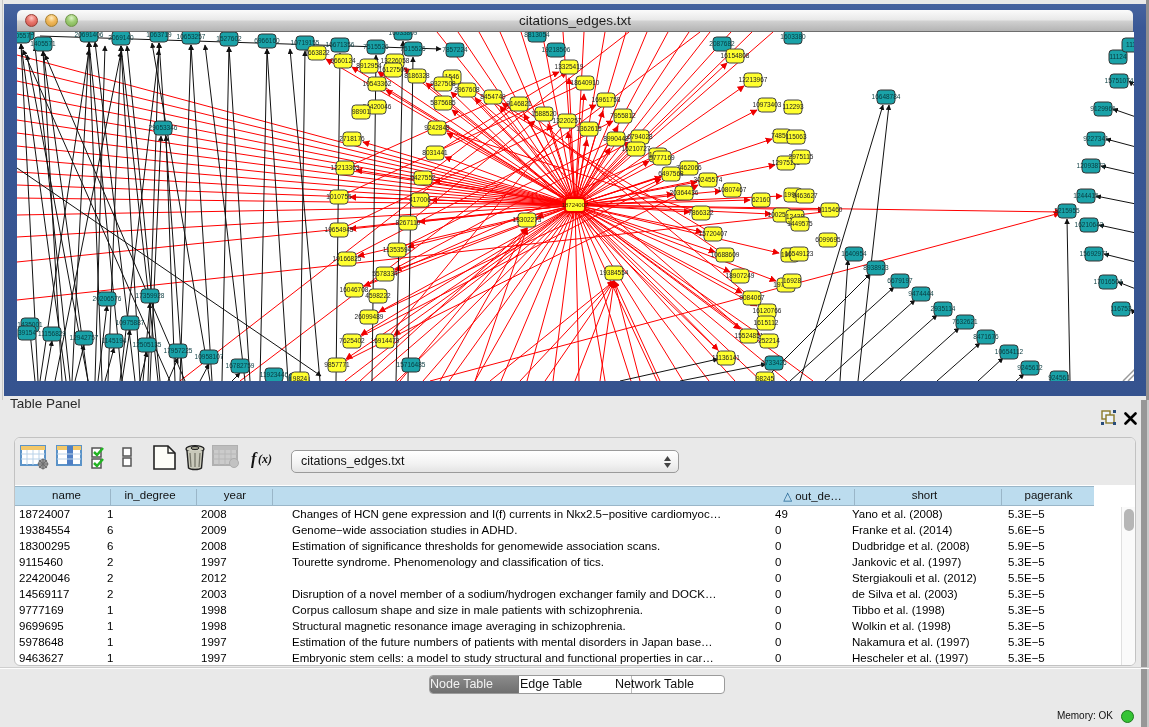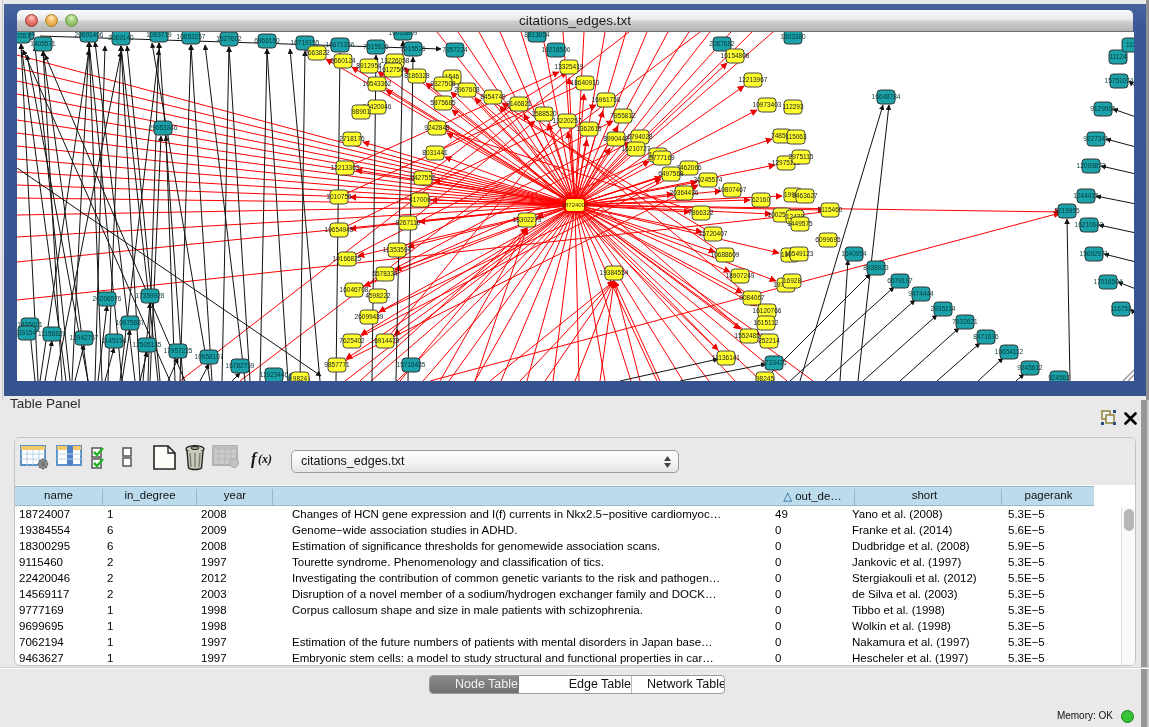--- a/index.html
+++ b/index.html
@@ -40,21 +40,21 @@
 .c{position:absolute;top:1px;overflow:hidden}
 .c1{left:4px;width:84px}.c2{left:92px;width:90px}.c3{left:186px;width:72px}
 .c4{left:277px;width:492px}.c5{left:760px;width:73px}.c6{left:837px;width:151px}
 .c7{left:993px;width:92px}
 #vsb{position:absolute;left:1106px;top:69px;width:15px;height:160px;background:#fafafa;border-left:1px solid #e0e0e0}
 #vsb .thumb{position:absolute;left:2px;top:2px;width:10px;height:22px;border-radius:5px;background:#b6b6b6}
 
 #divline{position:absolute;left:0;top:667px;width:1149px;height:2px;background:#cfcfcf;border-bottom:1px solid #fdfdfd}
 #tabs{position:absolute;left:429px;top:675px;width:296px;height:19px;border:1px solid #9b9b9b;
  border-radius:4px;background:#fff;font-size:12.5px;overflow:hidden}
-#tabs .seg{position:absolute;top:0;height:100%;text-align:right;line-height:17px;color:#111}
+#tabs .seg{position:absolute;top:0;height:100%;text-align:left;line-height:17px;color:#111}
 #seg1{left:0;width:89px;background:linear-gradient(180deg,#8b8b8b,#6f6f6f);color:#f2f2f2 !important;border-right:1px solid #7a7a7a}
 #seg2{left:90px;width:112px;border-right:1px solid #bbb}
 #seg3{left:185px;width:111px}
 #memory{position:absolute;right:36px;top:710px;font-size:10px;color:#111}
 #memdot{position:absolute;left:1121px;top:710px;width:13px;height:13px;border-radius:50%;
  background:#35c435;border:1px solid #1c7a1c}
 #leftline{position:absolute;left:2px;top:0;width:1px;height:400px;background:#c8c8c8}
 </style></head>
 <body>
 <div id="page">
@@ -678,21 +678,21 @@
  <text x="236" y="26" font-size="16" font-style="italic" font-weight="bold" font-family="Liberation Serif,serif" fill="#111">f</text>
  <text x="243" y="25" font-size="12" font-style="italic" font-weight="bold" font-family="Liberation Serif,serif" fill="#111">(x)</text>
 </g>
         </svg>
     <div id="combo">citations_edges.txt<span class="updn"><svg width="9" height="18" viewBox="0 0 9 18">
     <path d="M4.5 3 L8 8 L1 8 Z" fill="#444"></path>
               <path d="M4.5 15 L1 10 L8 10 Z" fill="#444"></path>
             </svg></span></div>
   </div>
   <div id="thead">
-    <div class="h" style="left:0;width:88px">name</div>
+    <div class="h" style="left:8px;width:88px">name</div>
     <div class="h" style="left:89px;width:93px">in_degree</div>
     <div class="h" style="left:183px;width:75px">year</div>
     <div class="h" style="left:756px;width:84px"><span style="color:#1b5f8f">△</span> out_de…</div>
     <div class="h" style="left:833px;width:154px">short</div>
     <div class="h" style="left:988px;width:91px;border-right:none">pagerank</div>
   </div>
   <div id="tbody">
         <div class="tr">
           <div class="c c1">18724007</div>
           <div class="c c2">1</div>
@@ -726,21 +726,20 @@
           <div class="c c3">1997</div>
           <div class="c c4">Tourette syndrome. Phenomenology and classification of tics.</div>
           <div class="c c5">0</div>
           <div class="c c6">Jankovic et al. (1997)</div>
           <div class="c c7">5.3E−5</div>
         </div>
         <div class="tr">
           <div class="c c1">22420046</div>
           <div class="c c2">2</div>
           <div class="c c3">2012</div>
-          <div class="c c4">Investigating the contribution of common genetic variants to the risk and pathogen…</div>
           <div class="c c5">0</div>
           <div class="c c6">Stergiakouli et al. (2012)</div>
           <div class="c c7">5.5E−5</div>
         </div>
         <div class="tr">
           <div class="c c1">14569117</div>
           <div class="c c2">2</div>
           <div class="c c3">2003</div>
           <div class="c c4">Disruption of a novel member of a sodium/hydrogen exchanger family and DOCK…</div>
           <div class="c c5">0</div>
@@ -753,26 +752,27 @@
           <div class="c c3">1998</div>
           <div class="c c4">Corpus callosum shape and size in male patients with schizophrenia.</div>
           <div class="c c5">0</div>
           <div class="c c6">Tibbo et al. (1998)</div>
           <div class="c c7">5.3E−5</div>
         </div>
         <div class="tr">
           <div class="c c1">9699695</div>
           <div class="c c2">1</div>
           <div class="c c3">1998</div>
+          <div class="c c4">Structural magnetic resonance image averaging in schizophrenia.</div>
           <div class="c c5">0</div>
           <div class="c c6">Wolkin et al. (1998)</div>
           <div class="c c7">5.3E−5</div>
         </div>
         <div class="tr">
-          <div class="c c1">7062194</div>
+          <div class="c c1">5978648</div>
           <div class="c c2">1</div>
           <div class="c c3">1997</div>
           <div class="c c4">Estimation of the future numbers of patients with mental disorders in Japan base…</div>
           <div class="c c5">0</div>
           <div class="c c6">Nakamura et al. (1997)</div>
           <div class="c c7">5.3E−5</div>
         </div>
         <div class="tr">
           <div class="c c1">9463627</div>
           <div class="c c2">1</div>

